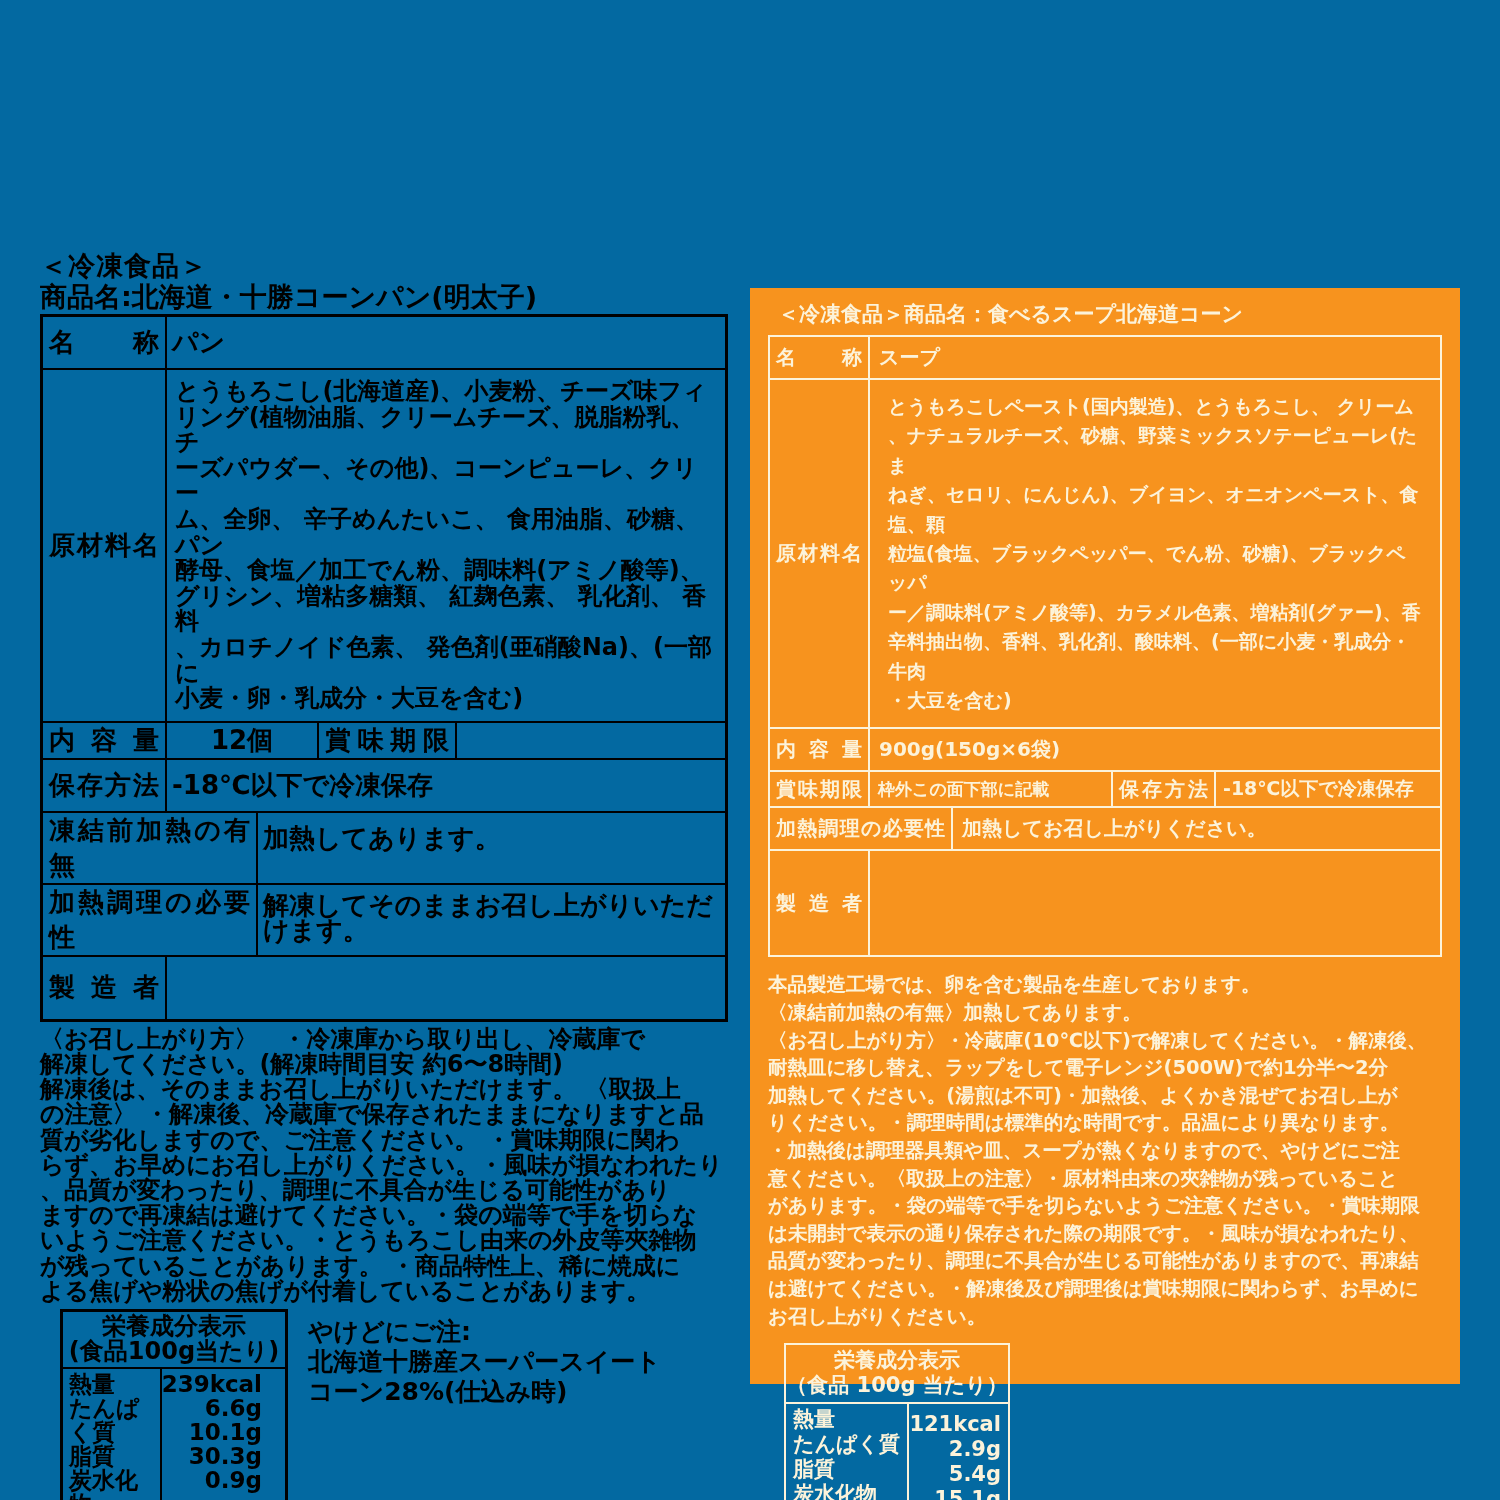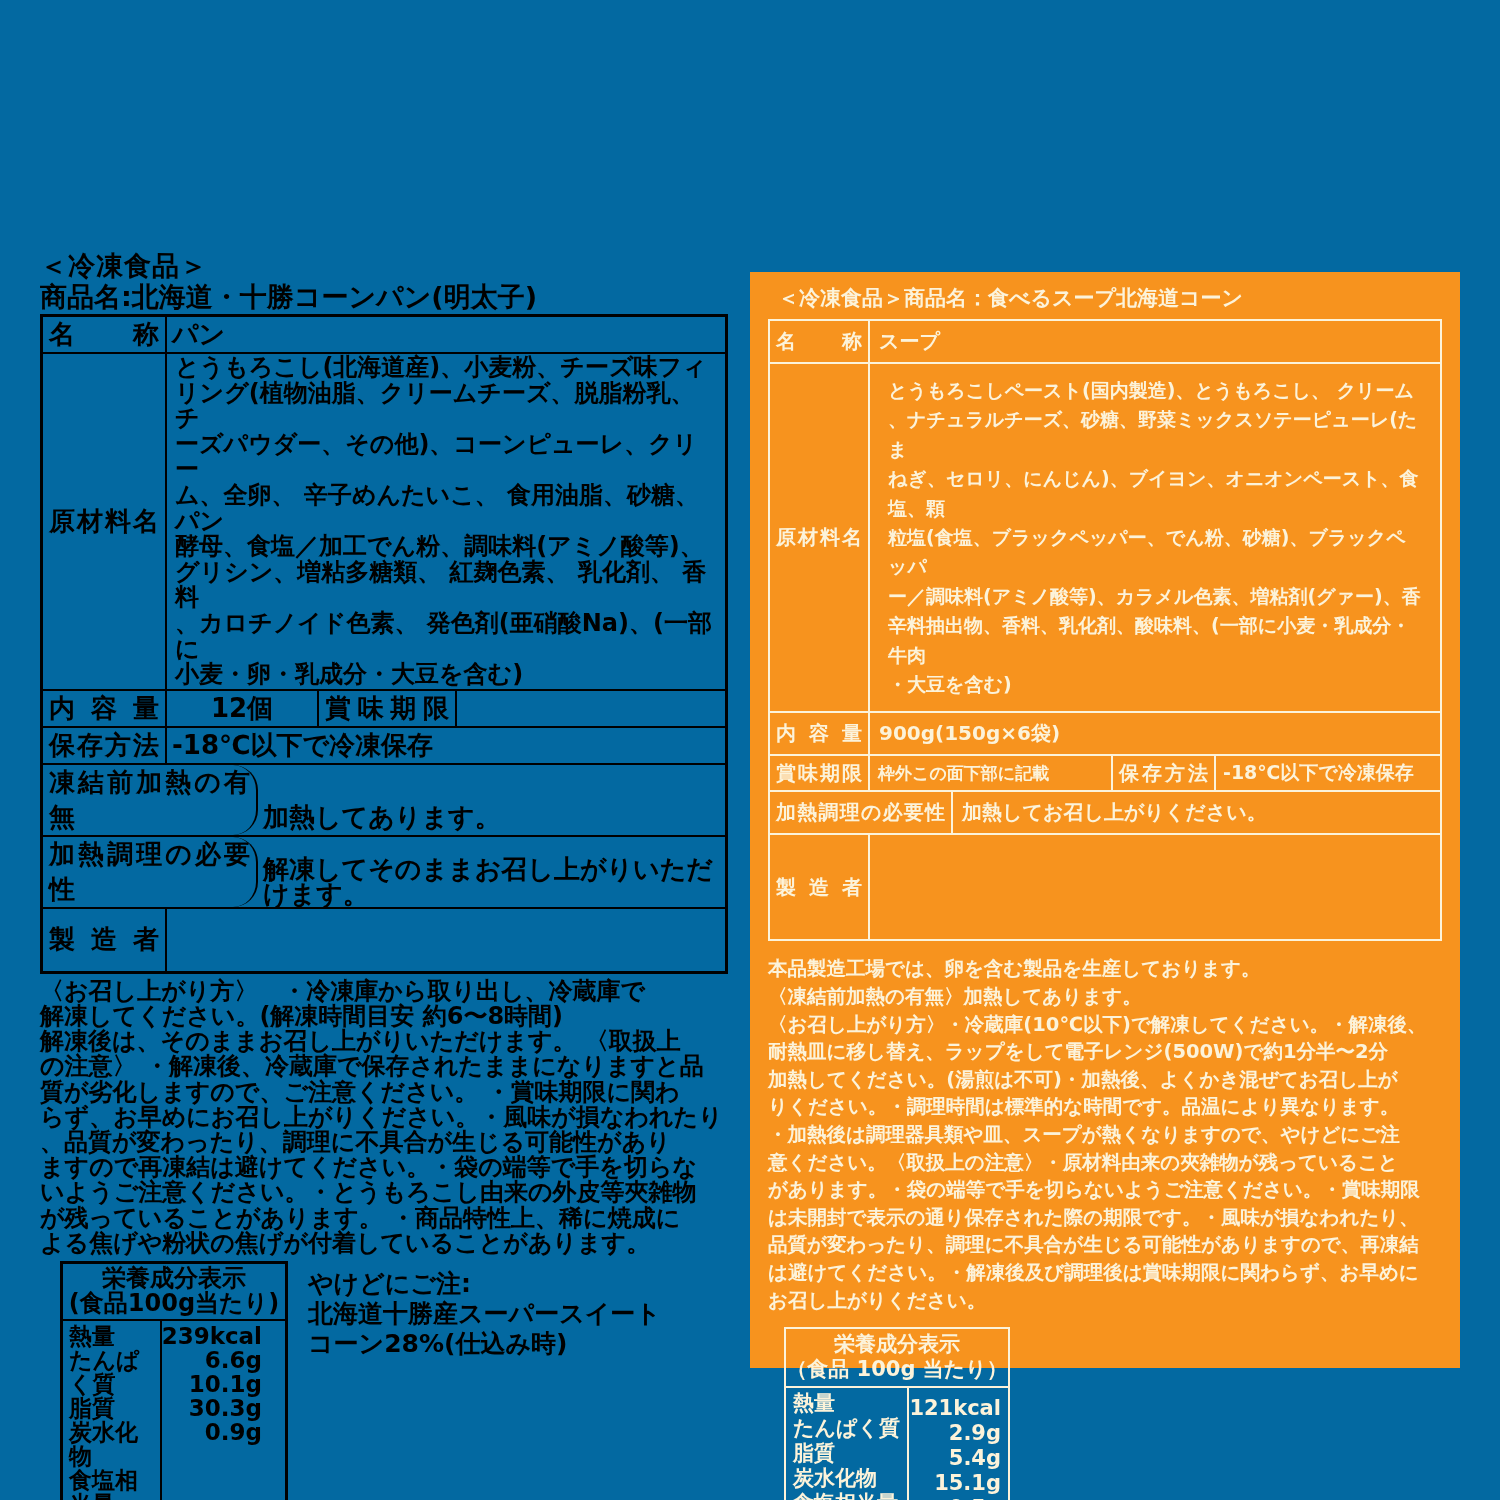--- a/index.html
+++ b/index.html
@@ -7,43 +7,43 @@
           font-family:"DejaVu Sans",sans-serif;font-weight:700;}
 
   
   .left-panel{position:absolute;left:40px;top:250px;width:688px;color:#000;}
   .l-cat{font-size:27px;line-height:31px;letter-spacing:1px;}
   .l-prod{font-size:27px;line-height:31px;}
   .ltable{border:3px solid #000;margin-top:2px;box-sizing:border-box;font-size:26px;}
   .lrow{display:flex;align-items:stretch;border-top:2px solid #000;}
   .lrow:first-child{border-top:none;}
   .lcell-label{width:124px;flex:0 0 auto;border-right:2px solid #000;display:flex;align-items:center;box-sizing:border-box;}
-  .lrow.wide .lcell-label{width:215px;border-radius:25px;}
+  .lrow.wide .lcell-label{width:215px;}
   .jspan{display:block;width:100%;text-align:justify;text-align-last:justify;padding:0 6px;box-sizing:border-box;}
-  .lcell-value{flex:1;display:flex;align-items:flex-end;padding:0 5px;box-sizing:border-box;}
+  .lcell-value{flex:1;display:flex;align-items:flex-start;padding:8px 5px;box-sizing:border-box;}
   .r-name{min-height:33px;}
   .r-qty,.r-storage,.r-preheat{min-height:31px;}
   .r-heatreq{min-height:50px;}
   .r-mfr{min-height:62px;}
   .ing-value{font-size:24px;line-height:25.6px;white-space:pre-line;padding:1px 3px;display:block;align-self:center;}
   .c-qtyval{width:152px;border-right:2px solid #000;display:flex;align-items:center;justify-content:center;box-sizing:border-box;}
   .c-explabel{width:138px;border-right:2px solid #000;display:flex;align-items:center;box-sizing:border-box;}
   .c-blank{flex:1;}
   .heat2{line-height:25px;}
   .l-notes{margin-top:5px;font-size:24px;line-height:25.2px;white-space:pre-line;letter-spacing:0;}
   .l-bottom{position:relative;margin-top:5px;}
   .nutri{border:3px solid #000;width:228px;margin-left:20px;box-sizing:border-box;}
   .nutri-head{text-align:center;border-bottom:2px solid #000;padding:2px 0 3px 0;font-size:24px;line-height:25px;}
   .nutri-body{display:flex;}
   .nutri-labels{width:133px;box-sizing:border-box;padding:3px 0 3px 6px;font-size:23px;line-height:24px;}
   .nutri-values{flex:1;border-left:2px solid #000000;text-align:right;padding:3px 23px 3px 0;font-size:23px;line-height:24px;box-sizing:border-box;}
   .l-ratio{position:absolute;left:268px;top:8px;font-size:25px;line-height:30px;}
 
   
-  .right-panel{position:absolute;left:750px;top:272px;width:710px;height:1096px;background:#F7931E;
+  .right-panel{position:absolute;left:750px;top:288px;width:710px;height:1096px;background:#F7931E;
                color:#FCF3DA;box-sizing:border-box;padding:8px 18px;}
   .r-head{font-size:21px;line-height:24px;padding:6px 0 9px 10px;}
   .rtable{border:2px solid #FCF3DA;box-sizing:border-box;}
   .rrow{display:flex;align-items:stretch;border-top:2px solid #FCF3DA;}
   .rrow:first-child{border-top:none;}
   .rcell-label{width:100px;flex:0 0 auto;border-right:2px solid #FCF3DA;display:flex;align-items:center;font-size:20px;box-sizing:border-box;}
   .rrow.r-heat .rcell-label{width:183px;}
   .rcell-value{flex:1;display:flex;align-items:center;padding:7px 9px;font-size:20px;box-sizing:border-box;}
   .rr-name{min-height:34px;}
   .rr-qty,.rr-exp,.r-heat{min-height:34px;}

